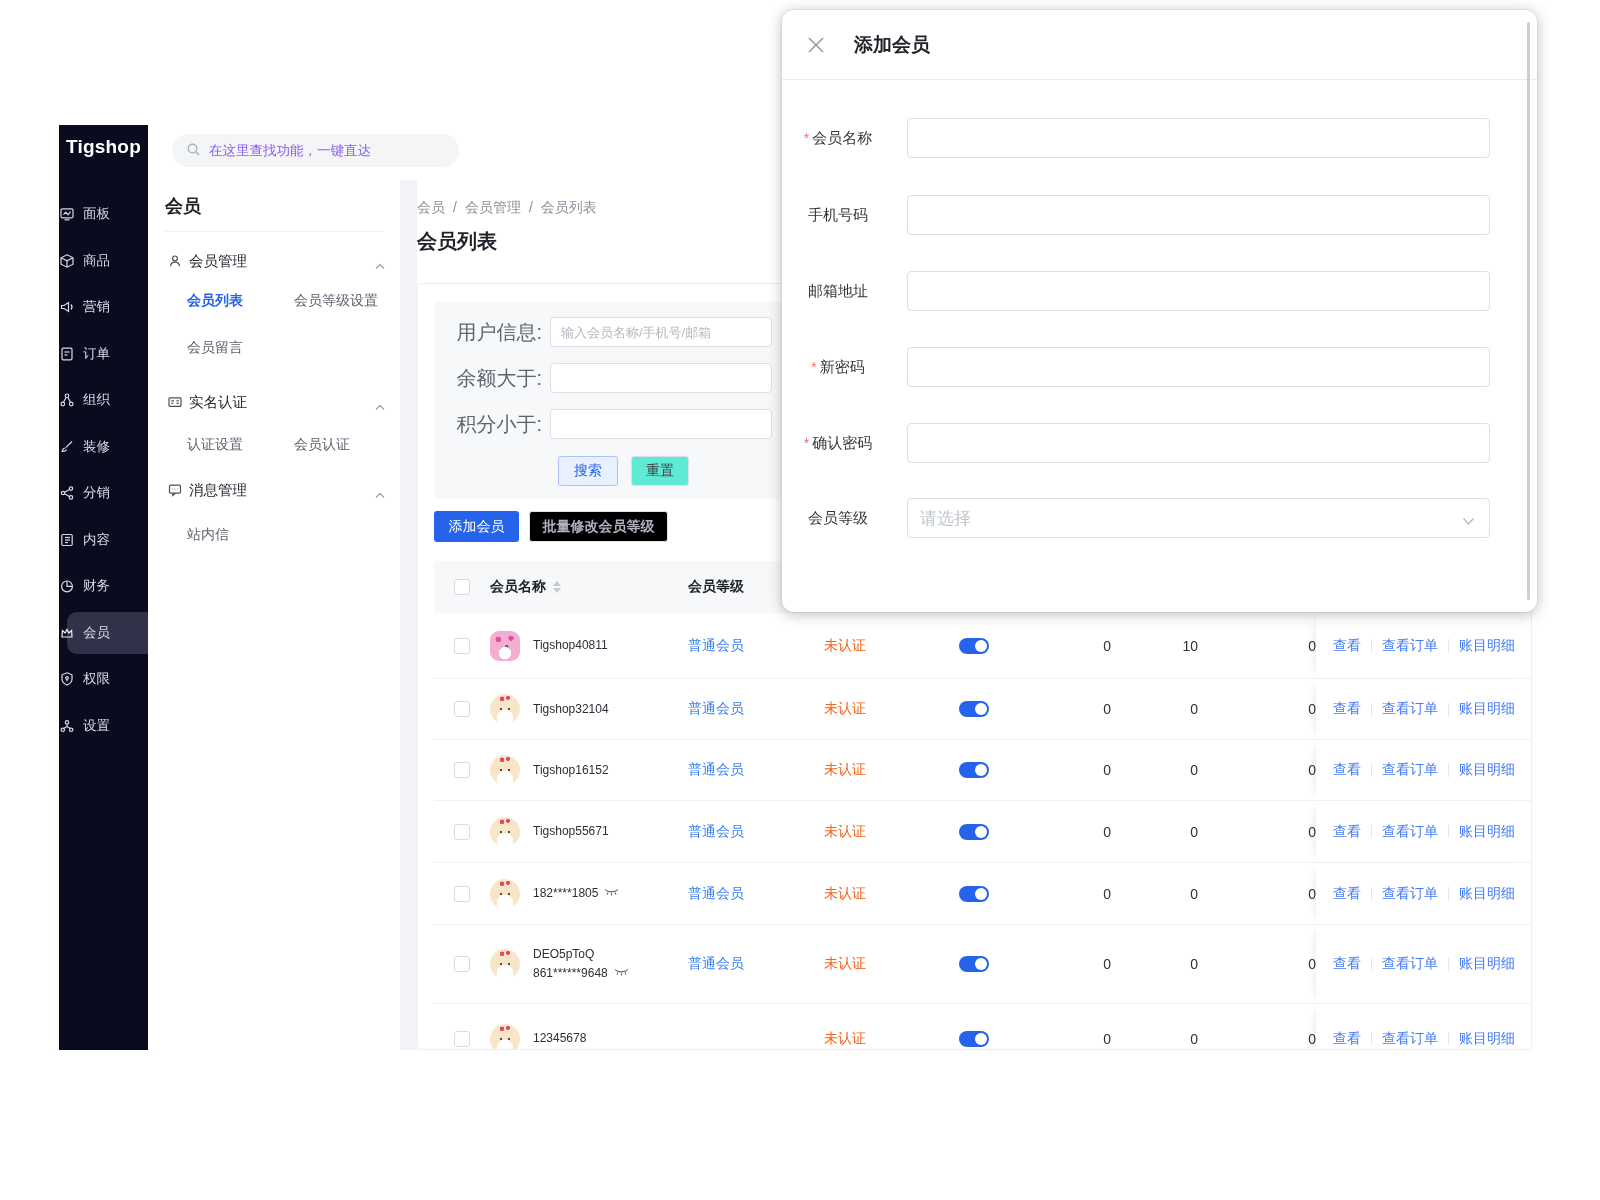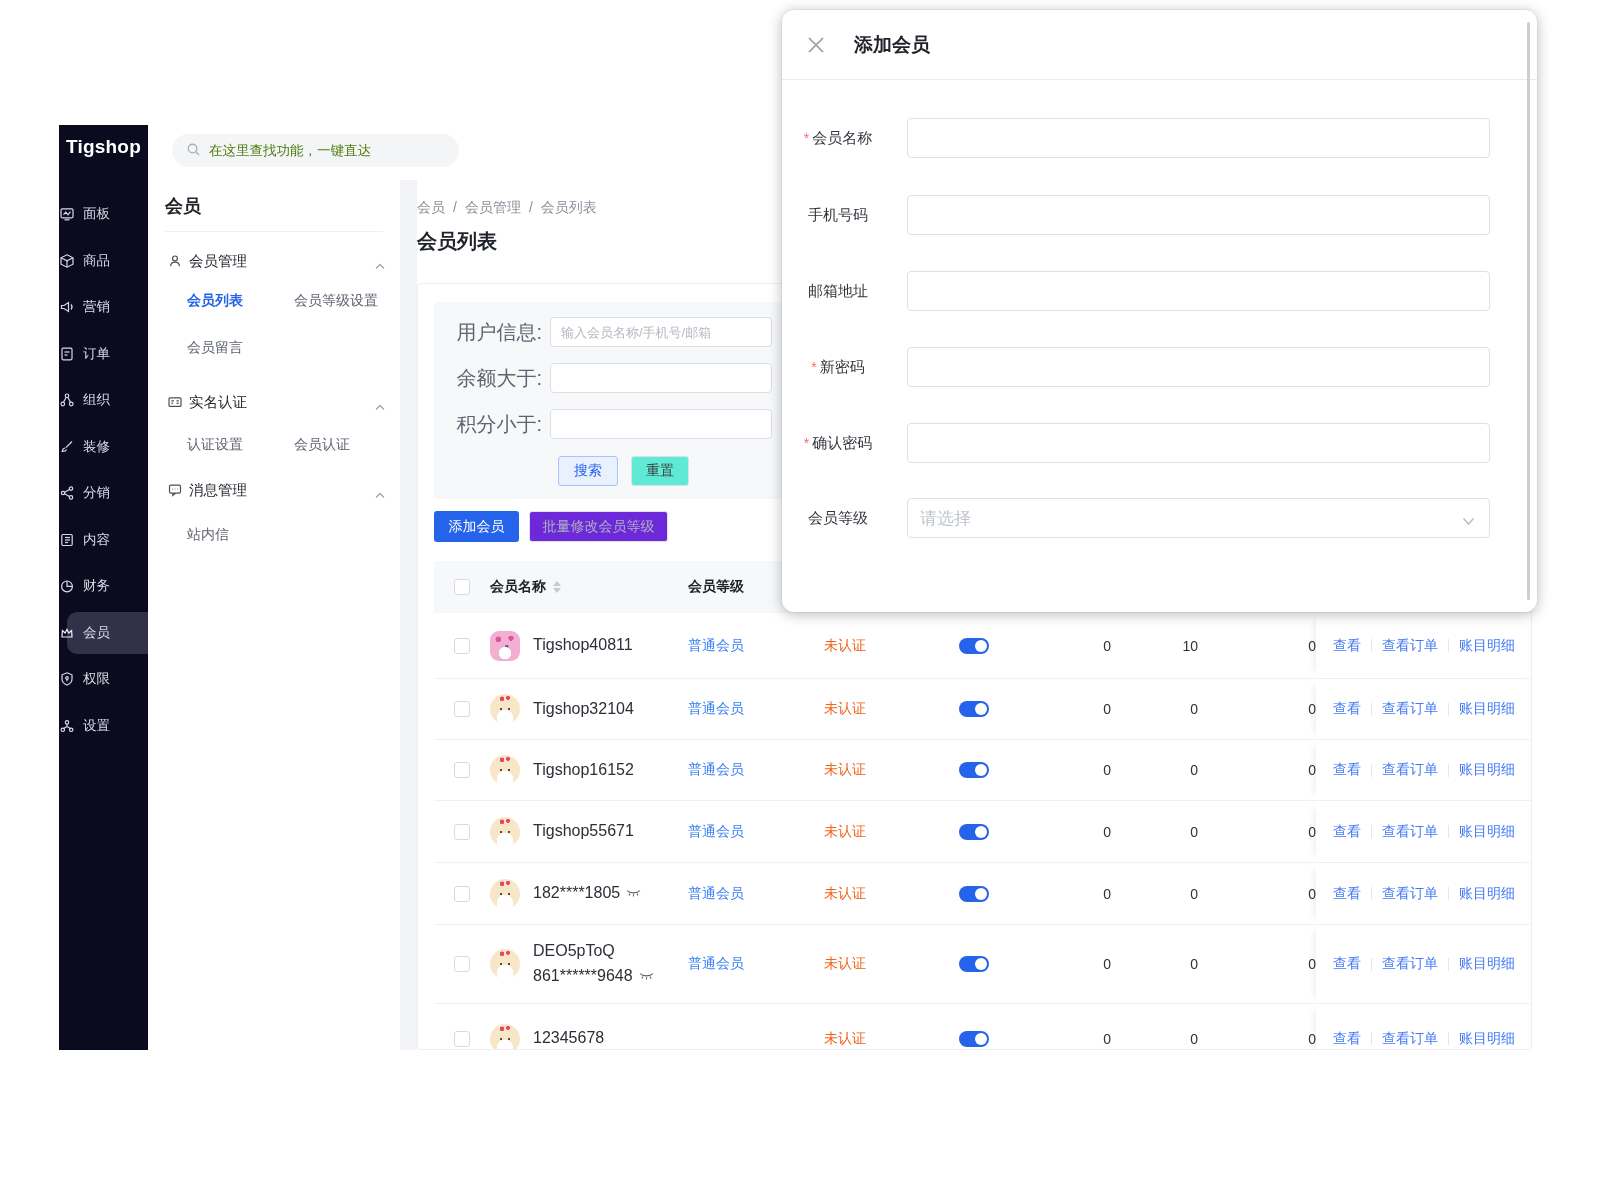--- a/index.html
+++ b/index.html
@@ -13,21 +13,21 @@
   .nav-item { position:relative; height:46.5px; display:flex; align-items:center; cursor:pointer; }
   .nav-item .ni-ic { width:16px; height:16px; margin-right:8px; flex:none; }
   .nav-item .ni-ic svg { display:block; }
   .nav-item span.lbl { color:#dcdde6; font-size:13.5px; }
   .nav-item.active::before { content:""; position:absolute; left:8px; right:8px; top:2px; bottom:2px; background:#31324a; border-radius:10px; }
   .nav-item.active .ni-ic, .nav-item.active span.lbl { position:relative; }
 
   
   .topbar { position:absolute; left:148px; top:125px; width:1384px; height:55px; background:#fff; }
   .searchpill { position:absolute; left:24px; top:9px; width:287px; height:33px; background:#f4f5f7; border-radius:17px; display:flex; align-items:center; padding:0 14px; cursor:text; }
-  .searchpill .ph { color:#4d7c0f; font-size:13.5px; margin-left:8px; }
+  .searchpill .ph { color:#8b5cf6; font-size:13.5px; margin-left:8px; }
 
   
   .submenu { position:absolute; left:148px; top:180px; width:252px; height:870px; background:#fff; }
   .sm-title { position:absolute; left:17px; top:14px; font-size:18px; font-weight:bold; color:#1f2329; }
   .sm-div { position:absolute; left:17px; right:17px; top:51px; height:1px; background:#eef0f3; }
   .sm-row { position:absolute; left:0; right:0; height:26px; display:flex; align-items:center; }
   .sm-ghead { padding-left:19px; cursor:pointer; }
   .sm-ghead .g-ic { width:16px; height:16px; margin-right:6px; }
   .sm-ghead .g-lb { font-size:14.5px; color:#23262d; }
   .sm-ghead .chev { position:absolute; right:15px; top:9px; }
@@ -46,21 +46,21 @@
   .fpanel { position:absolute; left:16px; top:18px; width:1083px; height:197px; background:#f7f8fa; border-radius:4px; }
   .frow { position:absolute; left:0; height:30px; display:flex; align-items:center; }
   .flabel { width:116px; text-align:right; padding-right:8px; color:#5f6470; font-size:20px; flex:none; }
   .finput { width:222px; height:30px; background:#fff; border:1px solid #dcdfe6; border-radius:4px; padding:0 10px; font-size:13px; color:#303133; outline:none; }
   .finput::placeholder { color:#b4b8c0; }
   .btn { display:inline-flex; align-items:center; justify-content:center; height:30px; border-radius:3px; font-size:14px; cursor:pointer; }
   .btn-search { position:absolute; left:124px; top:154px; width:60px; background:#e9f0fe; border:1px solid #a9c3fa; color:#2563eb; }
   .btn-reset { position:absolute; left:197px; top:154px; width:58px; background:#5eead4; border:1px solid #dcdfe6; color:#3c3f45; }
 
   .btn-add { position:absolute; left:16px; top:227px; width:85px; height:31px; background:#2563eb; color:#fff; border:none; }
-  .btn-batch { position:absolute; left:111px; top:227px; width:139px; height:31px; background:#6d28d9; border:1px solid #e0e3e9; color:#acb1bc; }
+  .btn-batch { position:absolute; left:111px; top:227px; width:139px; height:31px; background:#000000; border:1px solid #e0e3e9; color:#acb1bc;font-weight:bold; }
 
   
   .thead { position:absolute; left:16px; top:277px; width:1099px; height:52px; background:#f7f8fa; display:flex; align-items:center; padding-left:20px; font-weight:bold; color:#1f2329; }
   .tbody { position:absolute; left:16px; top:329px; width:1099px; }
   .trow { display:flex; align-items:center; padding-left:20px; border-bottom:1px solid #f0f1f4; background:#fff; }
   .cb { width:16px; height:16px; border:1px solid #d7dae0; border-radius:3px; background:#fff; margin-right:20px; flex:none; cursor:pointer; }
   .h-name { width:198px; display:flex; align-items:center; flex:none; }
   .h-level { width:136px; flex:none; }
   .sorter { display:inline-flex; flex-direction:column; margin-left:7px; gap:2px; }
   .sorter i { width:0; height:0; border-left:4px solid transparent; border-right:4px solid transparent; display:block; }
@@ -74,21 +74,21 @@
       radial-gradient(circle at 60% 13%, #e8485f 0 6%, rgba(0,0,0,0) 7%),
       radial-gradient(circle at 37% 50%, #5b4a3f 0 4%, rgba(0,0,0,0) 5%),
       radial-gradient(circle at 63% 50%, #5b4a3f 0 4%, rgba(0,0,0,0) 5%),
       #f7e6c8; }
   .ava.pink { border-radius:9px;
     background: radial-gradient(circle at 50% 74%, #ffffff 0 22%, rgba(255,255,255,0) 24%),
       radial-gradient(circle at 28% 28%, #d9569b 0 9%, rgba(0,0,0,0) 10%),
       radial-gradient(circle at 70% 24%, #d9569b 0 8%, rgba(0,0,0,0) 9%),
       radial-gradient(circle at 56% 52%, #4c5fb0 0 7%, rgba(0,0,0,0) 8%),
       #f3aed2; }
-  .c-name { width:155px; flex:none; font-size:16px; color:#2b2f36; line-height:1.55; }
+  .c-name { width:155px; flex:none; font-size:12px; color:#2b2f36; line-height:1.55; }
   .c-name .nm { display:flex; align-items:center; gap:6px; }
   .c-level { width:136px; flex:none; color:#3b82f6; }
   .c-status { width:135px; flex:none; color:#f2641c; }
   .c-toggle { width:70px; flex:none; }
   .tg { width:30px; height:16px; background:#2563eb; border-radius:9px; position:relative; display:block; cursor:pointer; }
   .tg .knob { position:absolute; right:2px; top:2px; width:12px; height:12px; background:#fff; border-radius:50%; }
   .c-n1 { width:82px; flex:none; text-align:right; color:#303133; }
   .c-n2 { width:87px; flex:none; text-align:right; color:#303133; }
   .c-n3 { width:118px; flex:none; text-align:right; color:#303133; }
   .c-actions { flex:1; align-self:stretch; display:flex; align-items:center; padding-left:17px; background:#fff; box-shadow:-7px 0 8px -7px rgba(60,70,90,.14); }

